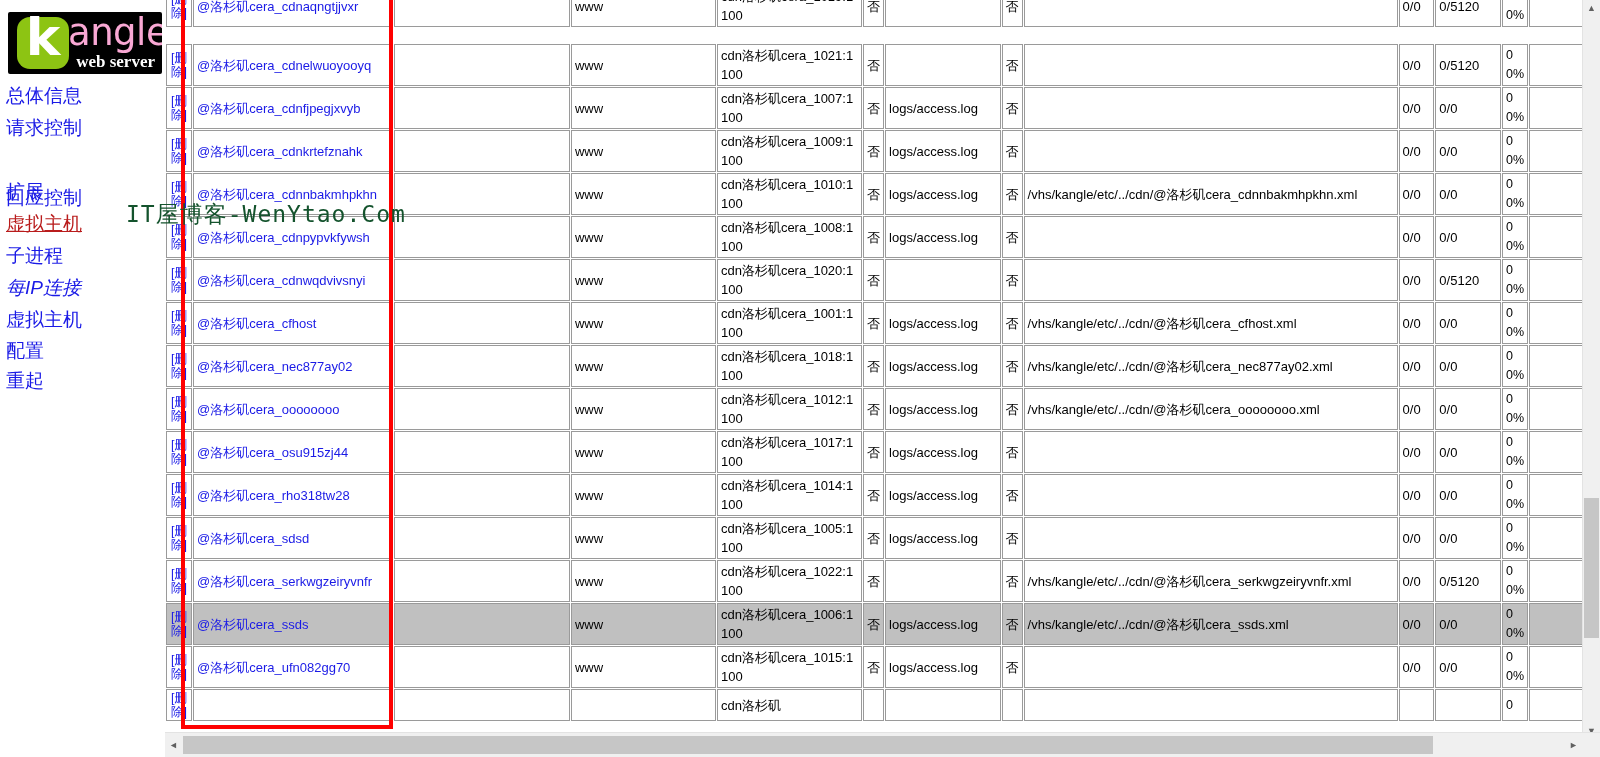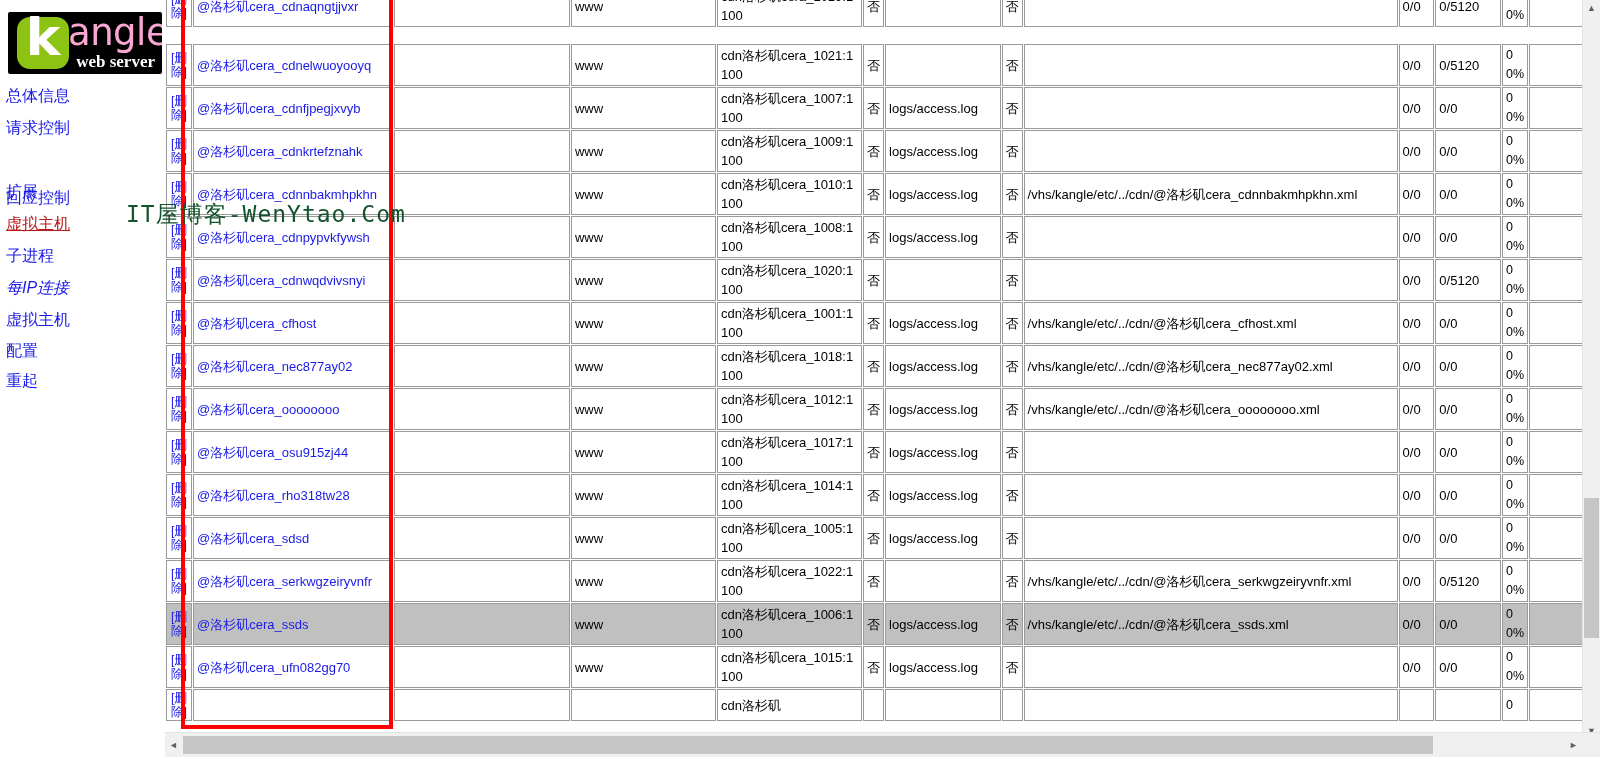--- a/index.html
+++ b/index.html
@@ -33,21 +33,21 @@
     color:#f9a8d4;font-size:37px;line-height:37px;letter-spacing:-0.5px;
     font-family:"DejaVu Sans",sans-serif;
   }
   #logo .ws{
     position:absolute;right:7px;top:41px;
     color:#fff;font-size:17px;font-weight:bold;line-height:17px;
     font-family:Liberation Serif, serif;
   }
   .navitem{
     position:absolute;left:6px;width:150px;height:22px;
-    color:#1a1ae6;font-size:16px;line-height:22px;
+    color:#1a1ae6;font-size:19px;line-height:22px;
     text-decoration:none;white-space:nowrap;cursor:pointer;
   }
   .navitem.visited{color:#b91c1c;text-decoration:underline;}
 
   
   #tablewrap{
     position:absolute;left:165px;top:0;
     width:1420px;height:733px;overflow:hidden;background:#fff;
   }
   table.vh{

